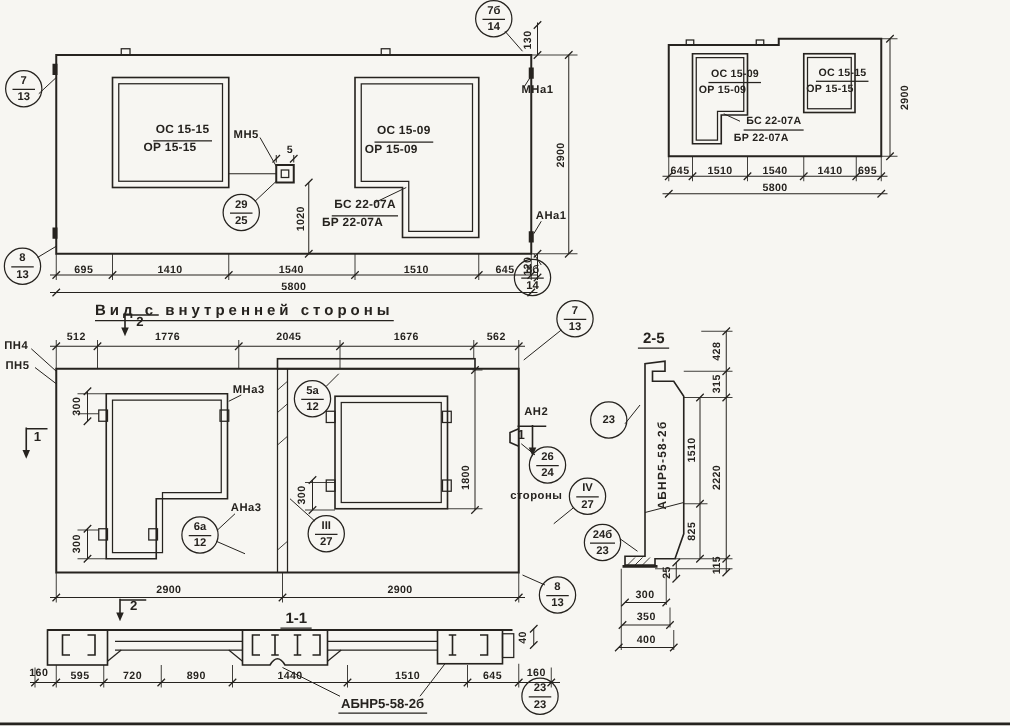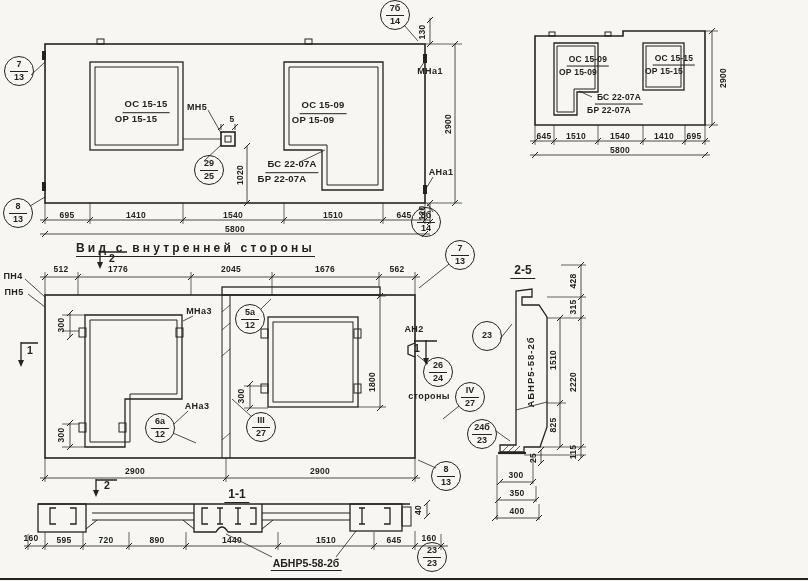--- a/index.html
+++ b/index.html
@@ -173,21 +173,21 @@
       <span class="cb">14</span>
     </div>
 <div class="co" style="left:19px;top:71px">
       <span class="ct">7</span>
       <span class="cb">13</span>
     </div>
 <div class="co" style="left:18px;top:213px">
       <span class="ct">8</span>
       <span class="cb">13</span>
     </div>
-<div class="co" style="left:209px;top:170px">
+<div class="co" style="left:193px;top:170px">
       <span class="ct">29</span>
       <span class="cb">25</span>
     </div>
 <div class="co" style="left:426px;top:222px">
       <span class="ct">8б</span>
       <span class="cb">14</span>
     </div>
 <div class="co" style="left:460px;top:255px">
       <span class="ct">7</span>
       <span class="cb">13</span>
@@ -245,35 +245,35 @@
 
 <div class="t d" style="left:544px;top:136px">645</div>
 <div class="t d" style="left:576px;top:136px">1510</div>
 <div class="t d" style="left:620px;top:136px">1540</div>
 <div class="t d" style="left:664px;top:136px">1410</div>
 <div class="t d" style="left:694px;top:136px">695</div>
 <div class="t d" style="left:620px;top:150px">5800</div>
 <div class="t d dv" style="left:723px;top:78px">2900</div>
 
 <div class="t d" style="left:61px;top:269px">512</div>
-<div class="t d" style="left:118px;top:269px">1776</div>
+<div class="t d" style="left:134px;top:269px">1776</div>
 <div class="t d" style="left:231px;top:269px">2045</div>
 <div class="t d" style="left:325px;top:269px">1676</div>
 <div class="t d" style="left:397px;top:269px">562</div>
 <div class="t d" style="left:135px;top:471px">2900</div>
 <div class="t d" style="left:320px;top:471px">2900</div>
 <div class="t d dv" style="left:61px;top:325px">300</div>
 <div class="t d dv" style="left:61px;top:435px">300</div>
 <div class="t d dv" style="left:241px;top:396px">300</div>
 <div class="t d dv" style="left:372px;top:382px">1800</div>
 <div class="t lab" style="left:13px;top:276px">ПН4</div>
 <div class="t lab" style="left:14px;top:292px">ПН5</div>
 <div class="t lab" style="left:199px;top:311px">МНа3</div>
 <div class="t lab" style="left:197px;top:406px">АНа3</div>
-<div class="t lab" style="left:414px;top:329px">АН2</div>
+<div class="t lab" style="left:429px;top:329px">АН2</div>
 <div class="t lab" style="left:429px;top:396px">стороны</div>
 <div class="t sec" style="left:30px;top:350px">1</div>
 <div class="t sec" style="left:417px;top:348px">1</div>
 <div class="t sec" style="left:112px;top:258px">2</div>
 <div class="t sec" style="left:107px;top:485px">2</div>
 
 <div class="t d dv" style="left:573px;top:281px">428</div>
 <div class="t d dv" style="left:573px;top:307px">315</div>
 <div class="t d dv" style="left:553px;top:360px">1510</div>
 <div class="t d dv" style="left:573px;top:382px">2220</div>

